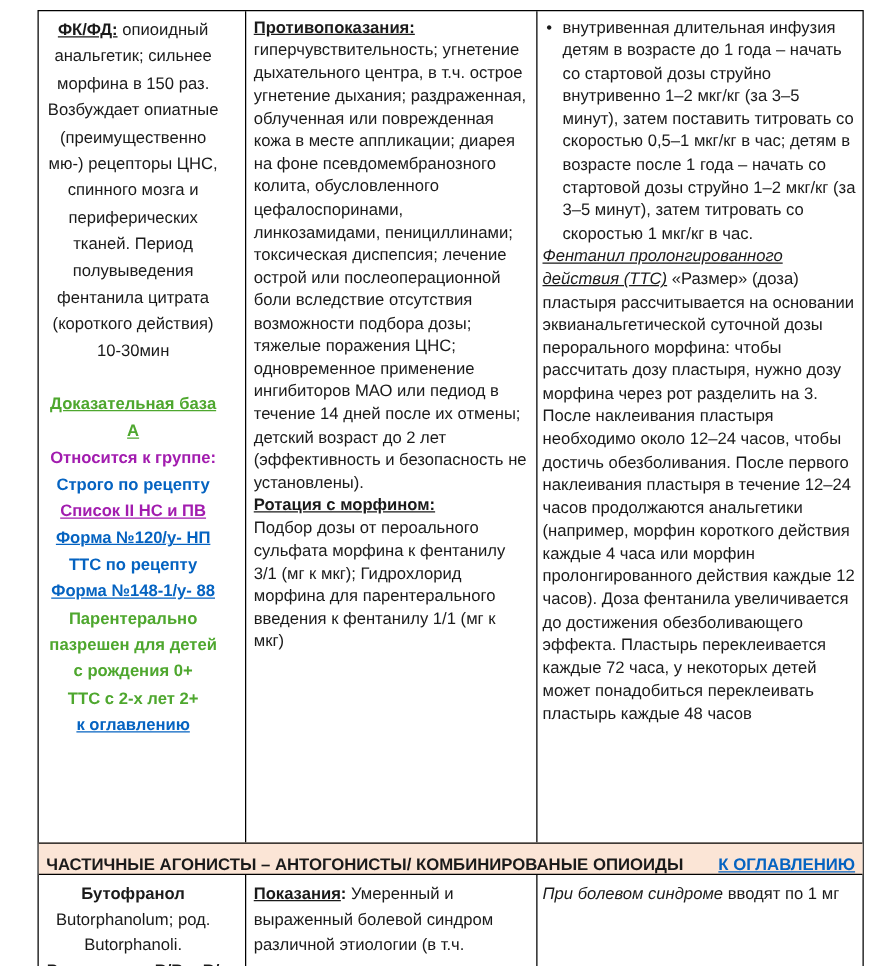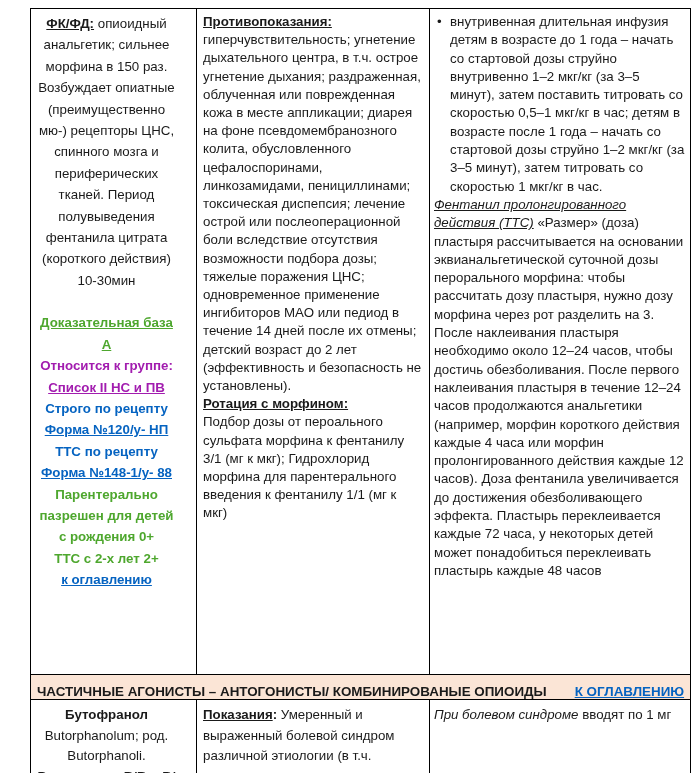--- a/index.html
+++ b/index.html
@@ -46,22 +46,22 @@
 <div class="page">
   <div class="tbl">
 
     <div class="row r1">
 
       <div class="cell c1">
         <p><span class="b u">ФК/ФД:</span><span> опиоидный анальгетик; сильнее морфина в 150 раз. Возбуждает опиатные (преимущественно мю-) рецепторы ЦНС, спинного мозга и периферических тканей. Период полувыведения фентанила цитрата (короткого действия) 10-30мин</span></p>
         <div class="stack">
           <p class="line green u link">Доказательная база А</p>
           <p class="line red">Относится к группе:</p>
+          <p class="line blue">Строго по рецепту</p>
           <p class="line red u link">Список II НС и ПВ</p>
-          <p class="line blue">Строго по рецепту</p>
           <p class="line blue u link">Форма №120/у- НП</p>
           <p class="line blue">ТТС по рецепту</p>
           <p class="line blue u link">Форма №148-1/у- 88</p>
           <p class="line green">Парентерально пазрешен для детей с рождения 0+</p>
           <p class="line green">ТТС с 2-х лет 2+</p>
           <p class="line blue u link">к оглавлению</p>
         </div>
       </div>
 
       <div class="cell c2">

